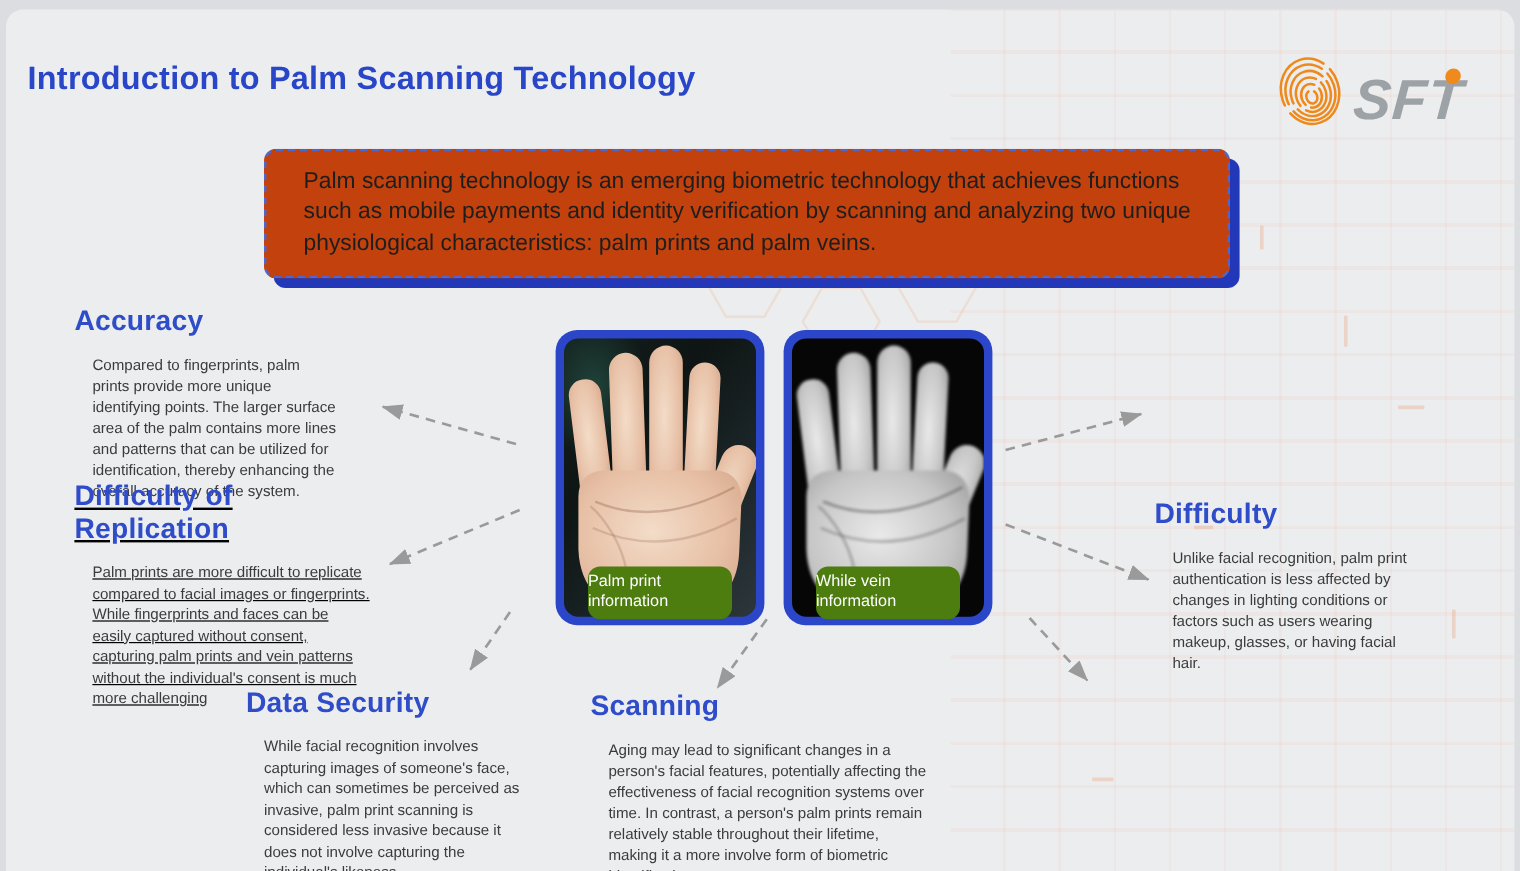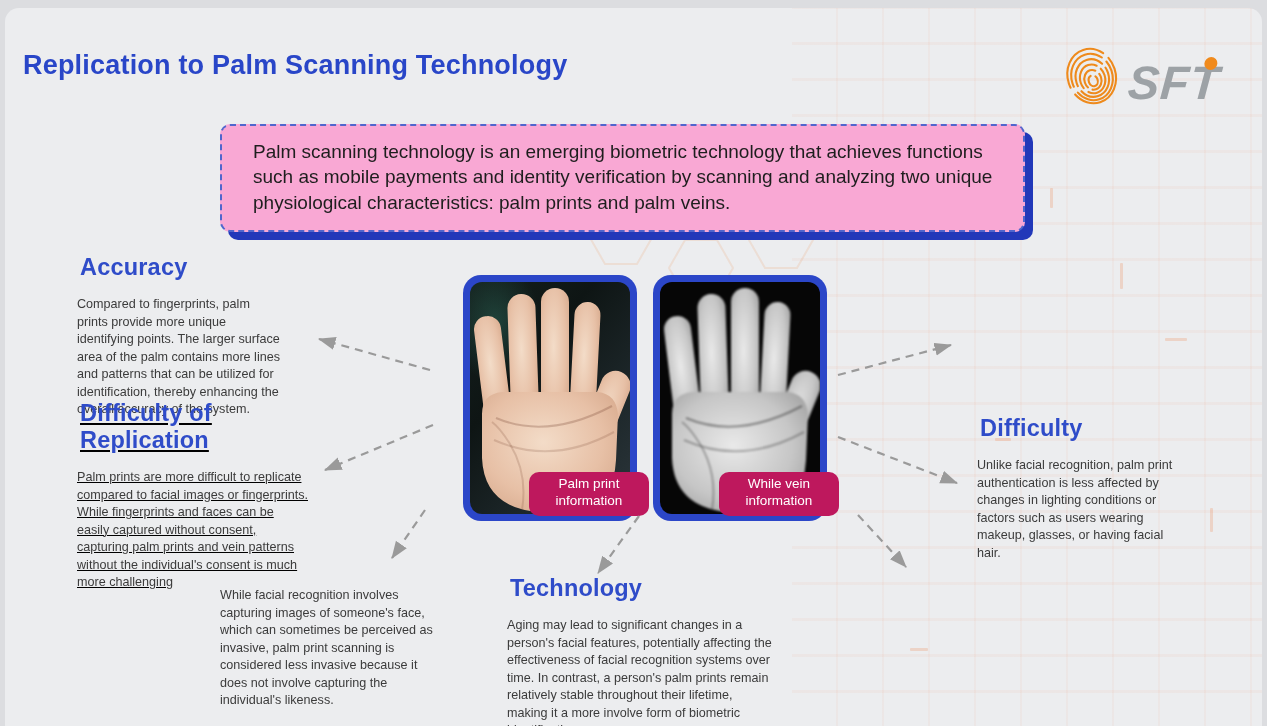--- a/index.html
+++ b/index.html
@@ -30,29 +30,29 @@
   
   .logo{position:absolute;top:36px;right:42px;display:flex;align-items:flex-end;gap:8px;}
   .logo-text{
     position:relative;font-size:47px;line-height:.95;font-style:italic;font-weight:800;
     color:#9da2a6;letter-spacing:1px;transform:skewX(-4deg);
   }
   .logo-dot{position:absolute;top:-4px;right:4px;width:13px;height:13px;border-radius:50%;background:#f08a1c;}
   
   .callout{
     position:absolute;left:215px;top:116px;width:742px;
-    background:#f9a8d4;border:2px dashed #5066cd;border-radius:10px;
+    background:#c2410c;border:2px dashed #5066cd;border-radius:10px;
     box-shadow:8px 8px 0 0 #2238b9;
     padding:13px 28px 15px 31px;
     font-size:19px;line-height:1.33;color:#1e1e1e;
   }
   
   .section{position:absolute;}
   .section h2{
-    margin:0 0 9px 18px;font-size:23.5px;font-weight:600;color:#2f4cc9;letter-spacing:.2px;
+    margin:0 0 9px 0;font-size:23.5px;font-weight:600;color:#2f4cc9;letter-spacing:.2px;
   }
   .section p{margin:15px;font-size:12.6px;line-height:1.39;color:#3b3b3b;}
   .sec-accuracy{left:57px;top:246px;width:236px;}
   .sec-difficulty{left:57px;top:392px;width:262px;text-decoration:underline;}
   .sec-datasec{left:200px;top:564px;width:252px;}
   .sec-stability{left:487px;top:567px;width:296px;}
   .sec-noncontact{left:832px;top:562px;width:232px;}
   .sec-applicability{left:957px;top:244px;width:224px;}
   .sec-reliability{left:957px;top:407px;width:240px;}
   
@@ -64,22 +64,22 @@
   .palm-card.right{left:648px;}
   .photo{width:100%;height:100%;border-radius:12px;overflow:hidden;position:relative;}
   .photo.print-bg{background:linear-gradient(130deg,#14201d 0%,#0e1514 35%,#1d272a 70%,#2c363b 100%);}
   .photo.print-bg .teal-glow{position:absolute;left:-20px;top:-20px;width:90px;height:120px;
     background:radial-gradient(closest-side,rgba(45,105,90,.5),transparent);}
   .photo.vein-bg{background:#060606;}
   .hand-svg{position:absolute;left:0;top:0;width:100%;height:100%;}
   .blurred{filter:blur(1.2px);}
   .img-label{
     position:absolute;bottom:5px;left:50%;transform:translateX(-50%);
-    width:120px;background:#be185d;color:#ffffff;border-radius:10px;
-    font-size:13.5px;line-height:1.25;text-align:center;padding:4px 0 6px;margin-left:39px;
+    width:120px;background:#4d7c0f;color:#ffffff;border-radius:10px;
+    font-size:13.5px;line-height:1.25;padding:4px 0 6px;
   }
   .arrows{position:absolute;inset:0;pointer-events:none;}
 </style>
 </head>
 <body>
 
 <div class="slide">
 
   <div class="circuit"></div>
 
@@ -91,21 +91,21 @@
   <div class="dash" style="left:990px;top:430px;width:16px;height:3px;"></div>
 
   <svg class="hexes" width="320" height="110">
     <g fill="none" stroke="rgba(238,140,80,.16)" stroke-width="2">
       <path d="M60 10 L92 10 L108 38 L92 66 L60 66 L44 38 Z"></path>
       <path d="M140 42 L172 42 L188 70 L172 98 L140 98 L124 70 Z"></path>
       <path d="M220 14 L252 14 L268 42 L252 70 L220 70 L204 42 Z"></path>
     </g>
   </svg>
 
-  <div class="page-title">Replication to Palm Scanning Technology</div>
+  <div class="page-title">Introduction to Palm Scanning Technology</div>
 
   <div class="logo">
     <svg width="56" height="62" viewBox="0 0 56 62">
       <g fill="none" stroke="#ee8a1c" stroke-width="2.1" stroke-linecap="round" transform="rotate(-18 28 33)">
         <ellipse cx="28" cy="37" rx="4.5" ry="5.5" stroke-dasharray="22 5"></ellipse>
         <ellipse cx="28" cy="36" rx="8.5" ry="10" stroke-dasharray="18 5 26 5"></ellipse>
         <ellipse cx="28" cy="35" rx="12.5" ry="14.5" stroke-dasharray="30 6 36 5"></ellipse>
         <ellipse cx="28" cy="34" rx="16.5" ry="19" stroke-dasharray="46 6 48 5"></ellipse>
         <ellipse cx="28" cy="33" rx="20.5" ry="23.5" stroke-dasharray="58 7 56 6"></ellipse>
         <ellipse cx="28" cy="32" rx="24" ry="27.5" stroke-dasharray="68 8 66 7"></ellipse>
@@ -125,25 +125,26 @@
     <h2>Accuracy</h2>
     <p>Compared to fingerprints, palm prints provide more unique identifying points. The larger surface area of the palm contains more lines and patterns that can be utilized for identification, thereby enhancing the overall accuracy of the system.</p>
   </div>
 
   <div class="section sec-difficulty">
     <h2>Difficulty of Replication</h2>
     <p>Palm prints are more difficult to replicate compared to facial images or fingerprints. While fingerprints and faces can be easily captured without consent, capturing palm prints and vein patterns without the individual's consent is much more challenging</p>
   </div>
 
   <div class="section sec-datasec">
+    <h2>Data Security</h2>
     <p>While facial recognition involves capturing images of someone's face, which can sometimes be perceived as invasive, palm print scanning is considered less invasive because it does not involve capturing the individual's likeness.</p>
   </div>
 
   <div class="section sec-stability">
-    <h2>Technology</h2>
+    <h2>Scanning</h2>
     <p>Aging may lead to significant changes in a person's facial features, potentially affecting the effectiveness of facial recognition systems over time. In contrast, a person's palm prints remain relatively stable throughout their lifetime, making it a more involve form of biometric identification.</p>
   </div>
 
   <div class="section sec-noncontact">
   </div>
 
 
   <div class="section sec-reliability">
     <h2>Difficulty</h2>
     <p>Unlike facial recognition, palm print authentication is less affected by changes in lighting conditions or factors such as users wearing makeup, glasses, or having facial hair.</p>

